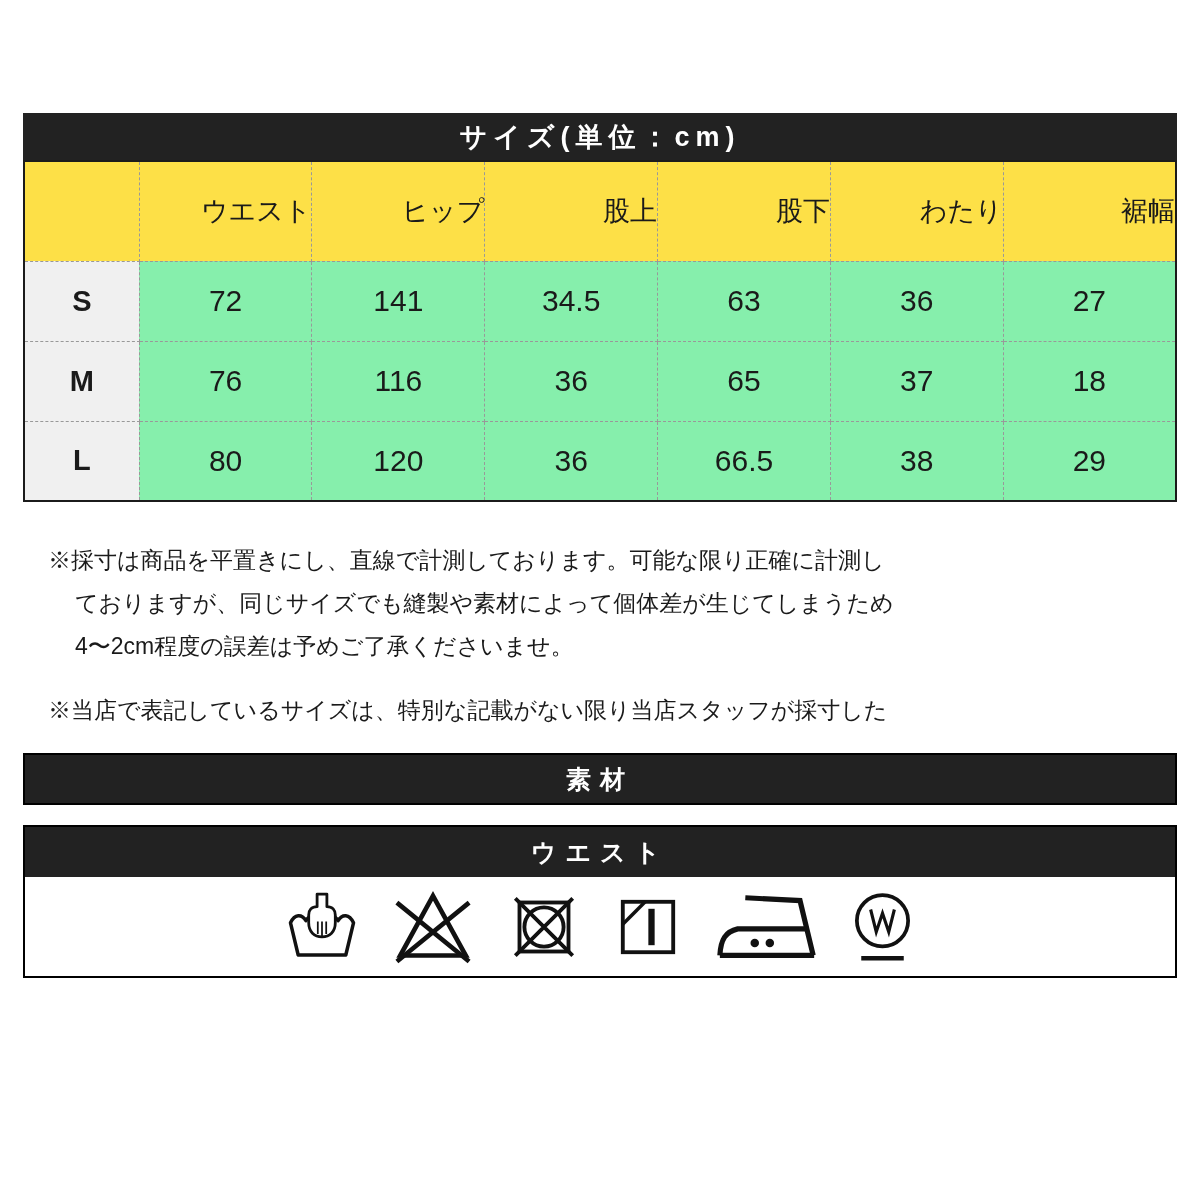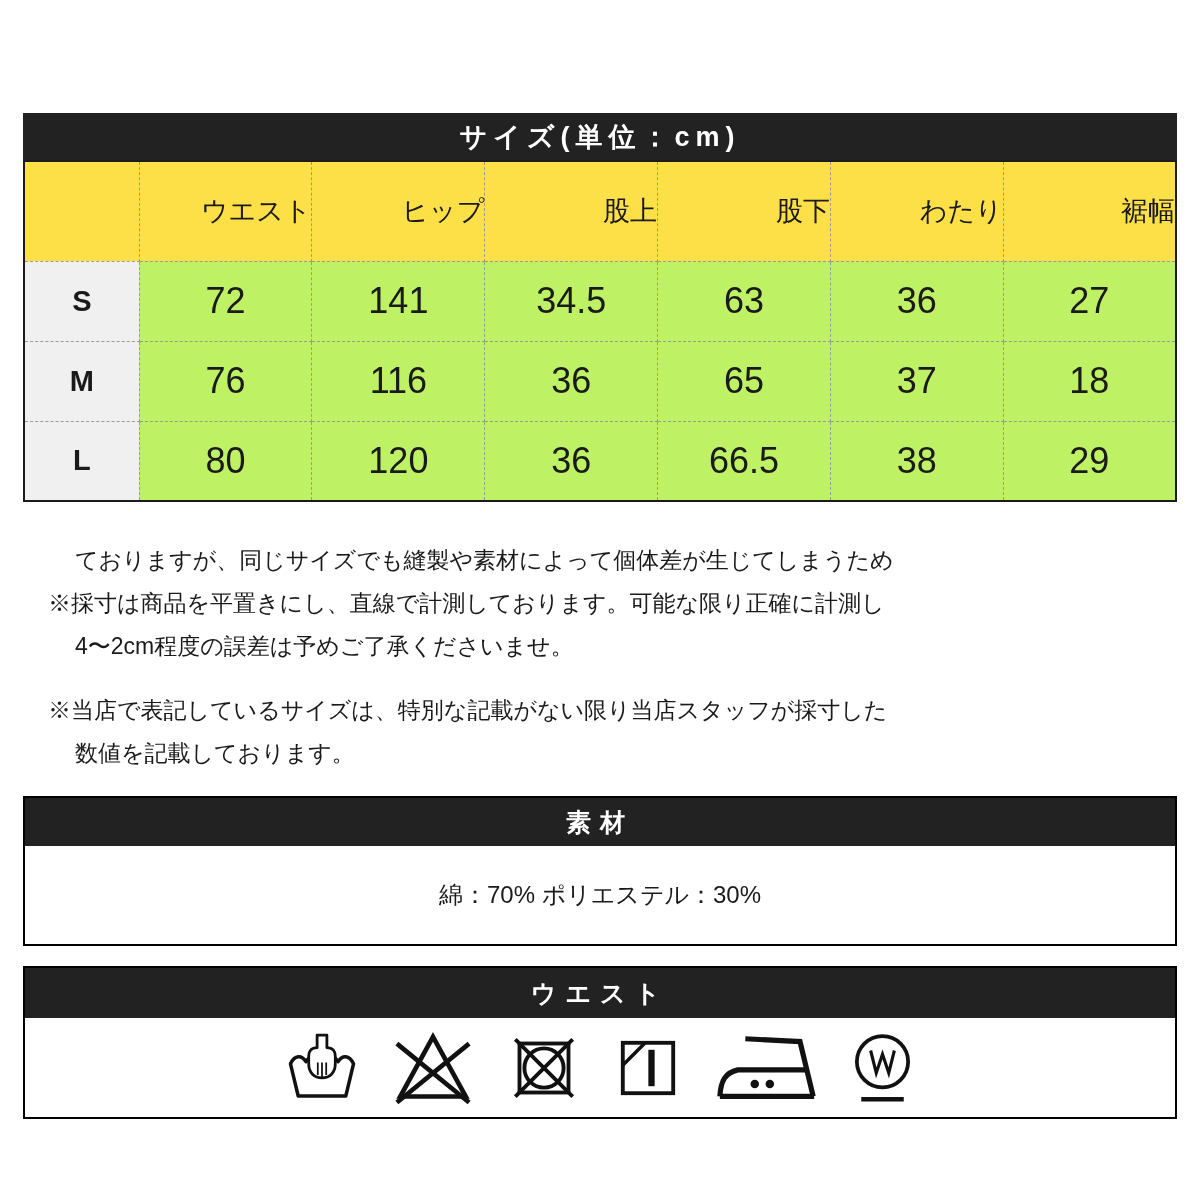--- a/index.html
+++ b/index.html
@@ -58,22 +58,22 @@
     font-weight: normal;
     text-align: right;
   }
   table.size-table tbody tr { height: 80px; }
   table.size-table tbody th {
     background: #f0f0f0;
     font-size: 29px;
     font-weight: bold;
   }
   table.size-table tbody td {
-    background: #bef264;
-    font-size: 36px;
+    background: #86efac;
+    font-size: 30px;
     font-weight: normal;
   }
   
   .notes {
     margin-top: 37px;
     font-size: 23px;
     line-height: 43px;
   }
   .note { margin: 0 0 21px 25px; }
   .note .line { display: block; white-space: nowrap; }
@@ -158,33 +158,31 @@
             <td>66.5</td>
             <td>38</td>
             <td>29</td>
           </tr>
         </tbody>
       </table>
     </section>
 
     <div class="notes">
       <p class="note">
+        <span class="line first">※採寸は商品を平置きにし、直線で計測しております。可能な限り正確に計測し</span>
         <span class="line cont">ておりますが、同じサイズでも縫製や素材によって個体差が生じてしまうため</span>
-        <span class="line first">※採寸は商品を平置きにし、直線で計測しております。可能な限り正確に計測し</span>
         <span class="line cont">4〜2cm程度の誤差は予めご了承くださいませ。</span>
       </p>
       <p class="note">
         <span class="line first">※当店で表記しているサイズは、特別な記載がない限り当店スタッフが採寸した</span>
-        <span class="line cont">数値を記載しております。</span>
       </p>
     </div>
 
     <section class="banner-section material-section">
       <div class="bar material-bar">素材</div>
-      <div class="material-body">綿：70% ポリエステル：30%</div>
     </section>
 
     <section class="banner-section care-section">
       <div class="bar care-bar">ウエスト</div>
       <div class="care-body">
 
         <svg class="care-icon" width="70" height="70" viewBox="0 0 100 100">
           <path d="M5,44 C11,31 21,31 27,41 C33,31 43,31 50,41 C57,31 67,31 73,41 C79,31 89,31 95,44 L84,90 L16,90 Z" fill="#ffffff" stroke="#111111" stroke-width="5" stroke-linejoin="round"></path>
           <path d="M43,3 L57,3 L57,21 C65,21 69,26 69,33 L69,44 C69,57 61,64 50,64 C39,64 31,57 31,44 L31,33 C31,26 35,21 43,21 Z" fill="#ffffff" stroke="#111111" stroke-width="4" stroke-linejoin="round"></path>
           <path d="M44,42 L44,60 M50,42 L50,63 M56,42 L56,60" fill="none" stroke="#111111" stroke-width="2.5"></path>

